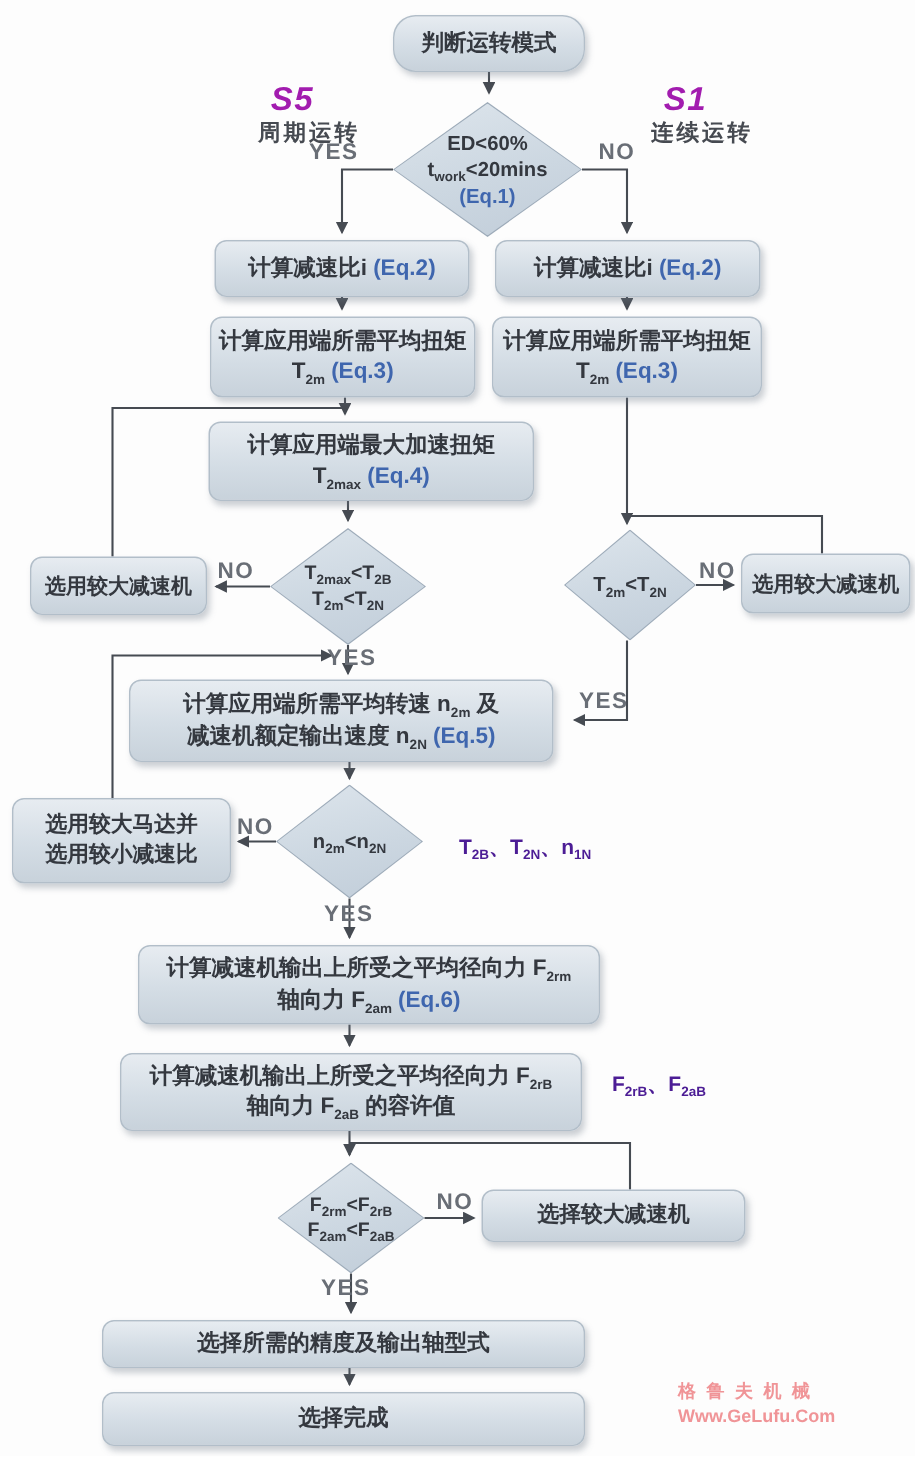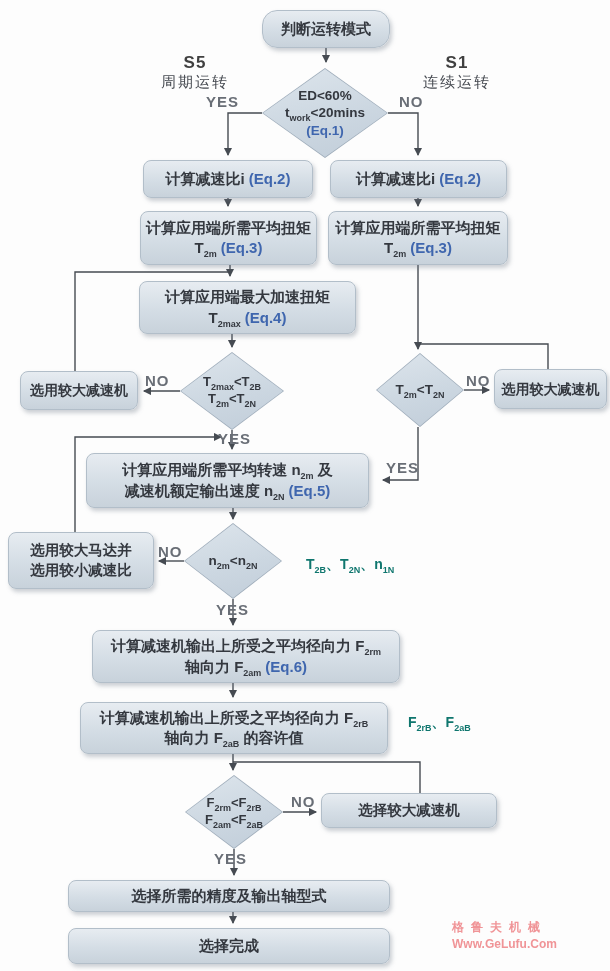--- a/index.html
+++ b/index.html
@@ -32,23 +32,23 @@
   .diamond .dtext{
     position:relative;z-index:2;display:flex;flex-direction:column;align-items:center;
     justify-content:center;color:#34383f;font-weight:700;font-size:13px;line-height:1.3;
     text-align:left;width:100%;
   }
   .line{display:flex;align-items:baseline;justify-content:center;gap:4px;}
   .eq{color:#3f66ae;}
   sub{font-size:9px;line-height:0;}
   .flowlbl{font-weight:700;color:#696e76;font-size:15px;letter-spacing:1px;}
   .branchlbl{text-align:center;line-height:1.25;}
-  .branchlbl .code{color:#404040;font-weight:700;font-size:17px;letter-spacing:1px;}
-  .branchlbl .nm{color:#464a51;font-weight:400;font-size:15px;letter-spacing:2px;}
-  .annot{color:#0f766e;font-weight:700;font-size:14px;}
+  .branchlbl .code{color:#a21caf;font-weight:700;font-size:22px;letter-spacing:1px;font-style:italic;}
+  .branchlbl .nm{color:#464a51;font-weight:700;font-size:15px;letter-spacing:2px;text-align:right;}
+  .annot{color:#4c1d95;font-weight:700;font-size:14px;}
   .watermark{
     position:absolute;z-index:3;text-align:left;color:#f09497;font-weight:700;
     font-size:12px;line-height:1.4;
   }
   .watermark .wm1{letter-spacing:7px;}
 </style>
 </head>
 <body>
 
 <div class="canvas">

